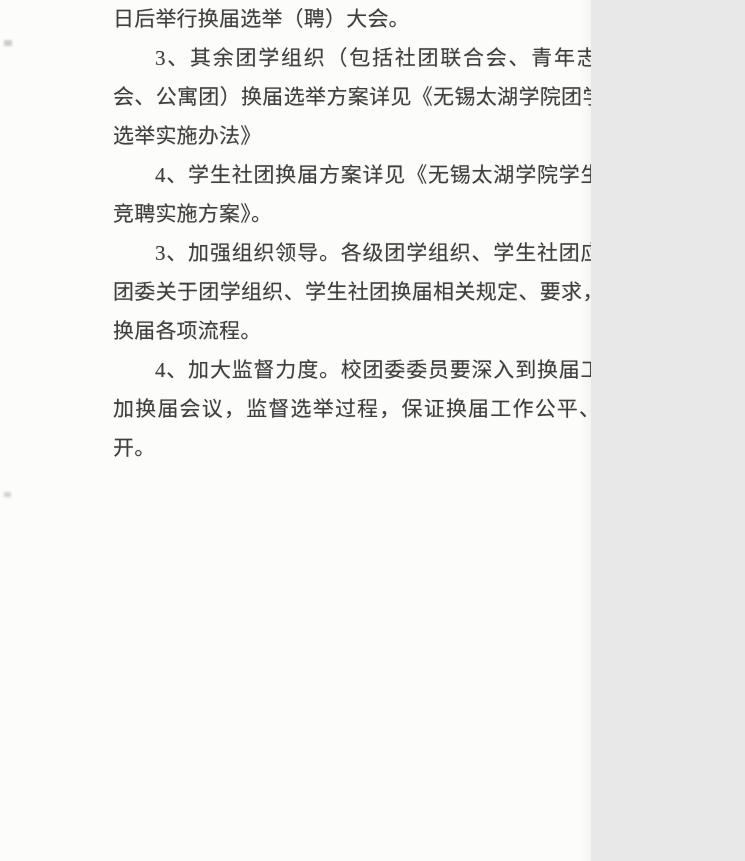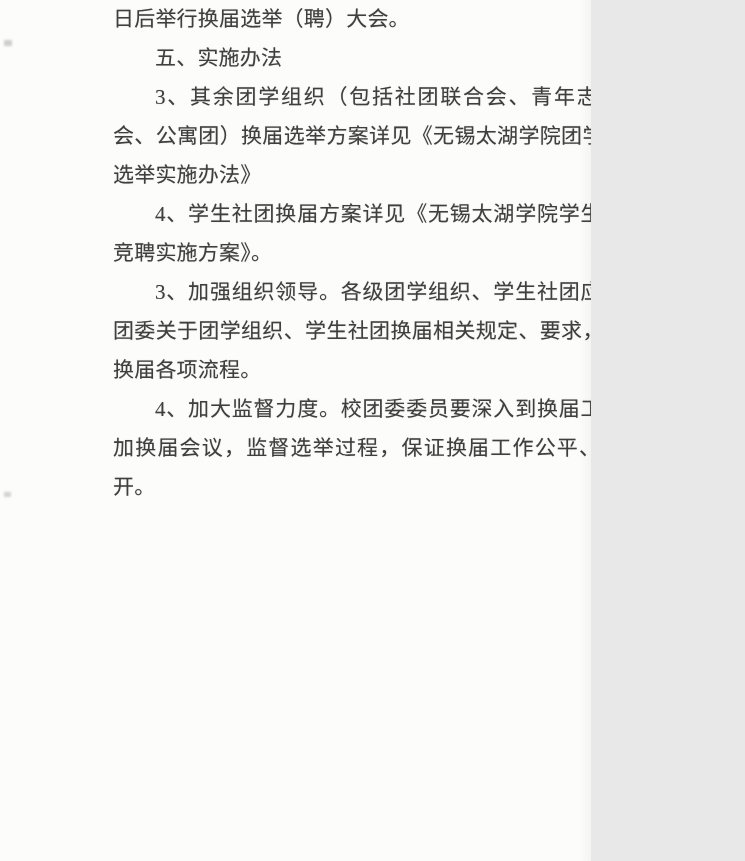--- a/index.html
+++ b/index.html
@@ -83,21 +83,20 @@
   <div class="artifact a2"></div>
   <div class="artifact a3"></div>
   <div class="artifact a4"></div>
   <div class="artifact a5"></div>
   <div class="edge-shade"></div>
 
   <div class="text-block">
 
     <p class="para">日后举行换届选举（聘）大会。</p>
 
-    <p class="para indent">五、实施办法</p>
 
 
 
     <p class="para indent">3、其余团学组织（包括社团联合会、青年志愿者联合会、公寓团）换届选举方案详见《无锡太湖学院团学组织换届选举实施办法》</p>
 
     <p class="para indent">4、学生社团换届方案详见《无锡太湖学院学生社团换届竞聘实施方案》。</p>
 
 
     <p class="para indent">3、加强组织领导。各级团学组织、学生社团应该遵守校团委关于团学组织、学生社团换届相关规定、要求，严格把控换届各项流程。</p>
 

